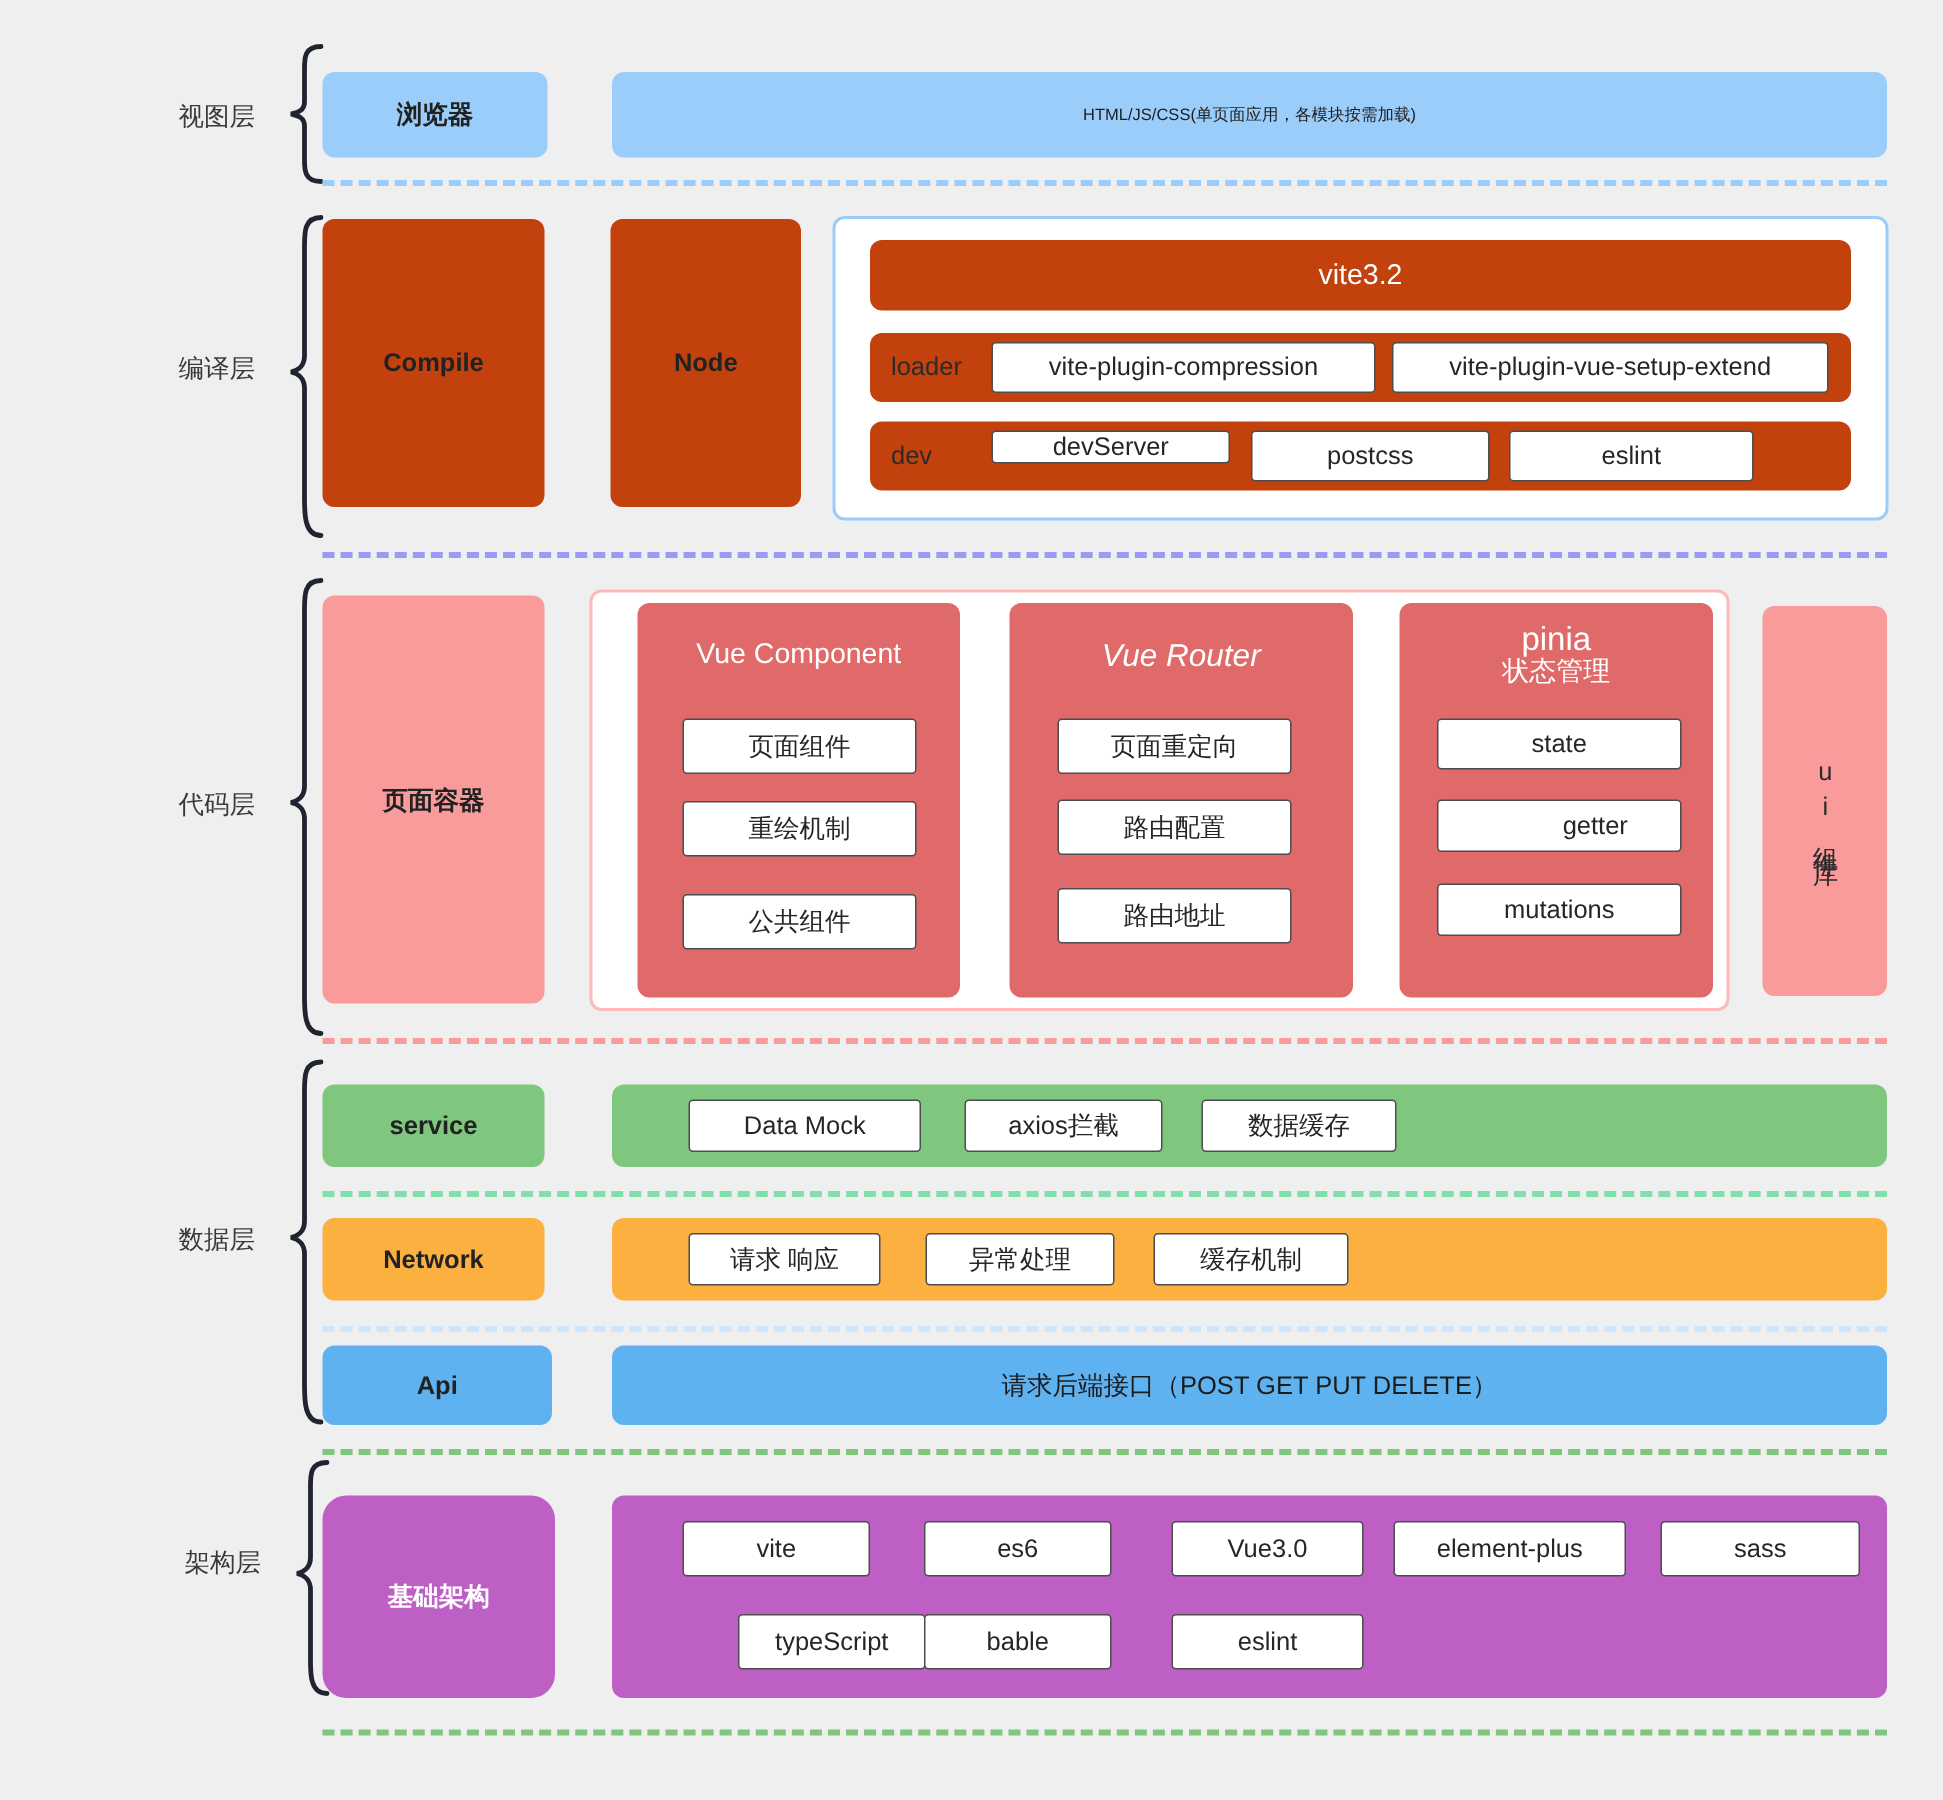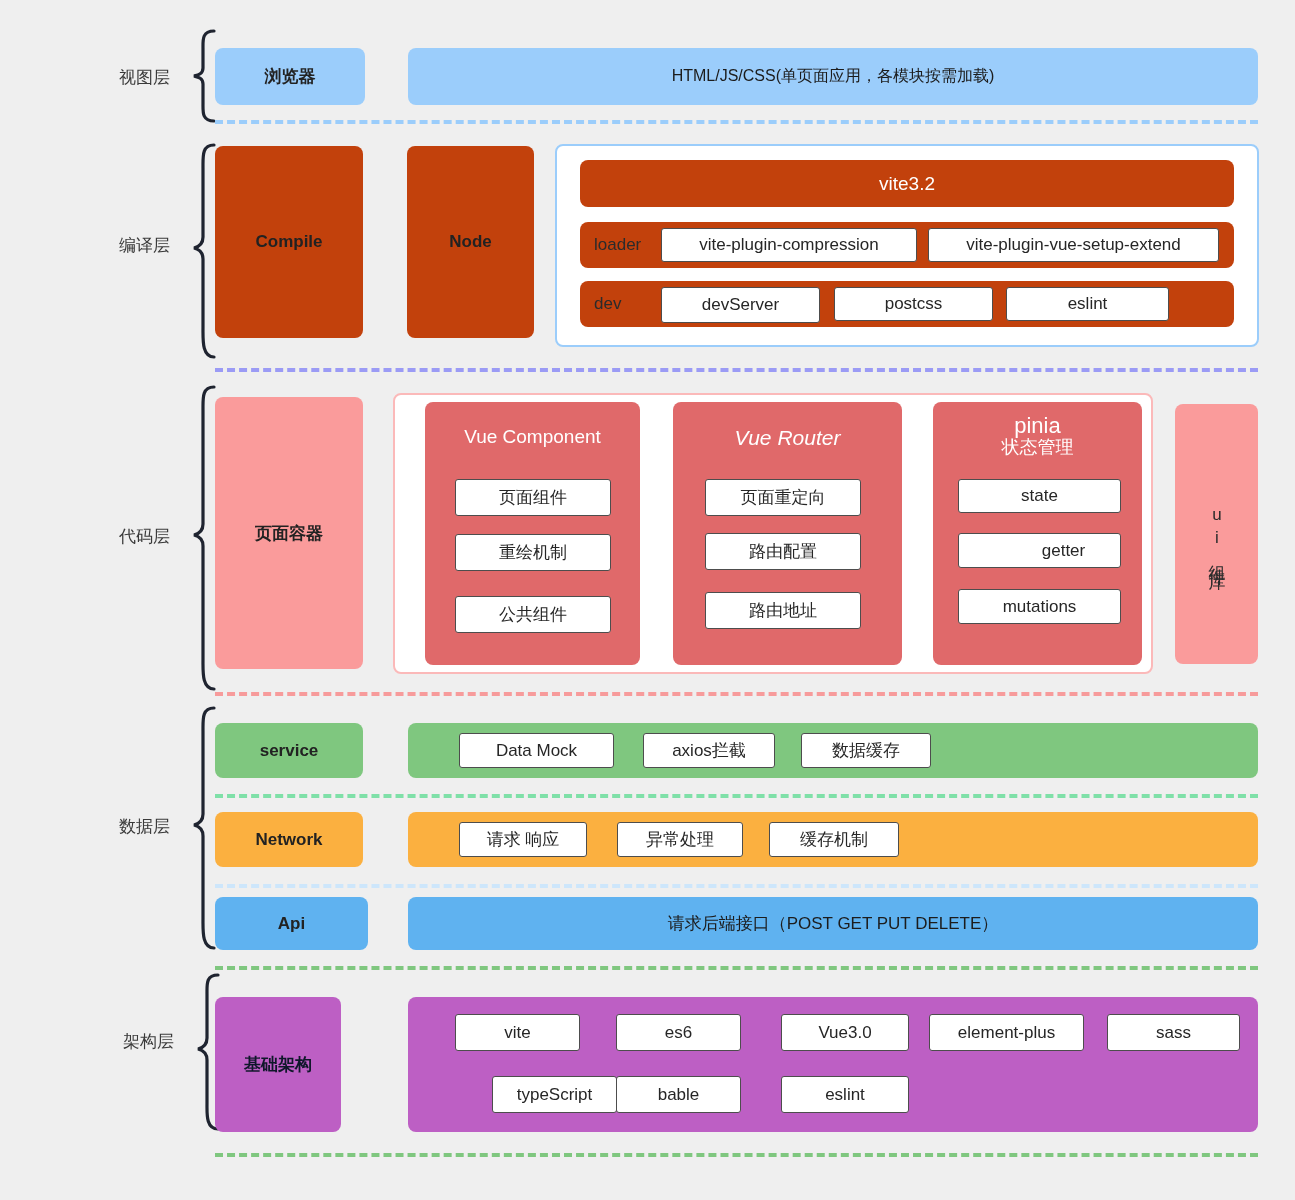--- a/index.html
+++ b/index.html
@@ -112,40 +112,40 @@
   </svg>
 
   <div class="layer-label" style="left:80px;top:66px;width:90px;">视图层</div>
   <div class="layer-label" style="left:80px;top:234px;width:90px;">编译层</div>
   <div class="layer-label" style="left:80px;top:525px;width:90px;">代码层</div>
   <div class="layer-label" style="left:80px;top:815px;width:90px;">数据层</div>
   <div class="layer-label" style="left:84px;top:1030px;width:90px;">架构层</div>
 
   <div class="blk c-blue blk-title" style="left:215px;top:48px;width:150px;height:57px;">浏览器</div>
 
-  <div class="blk c-blue" style="left:408px;top:48px;width:850px;height:57px;font-size:16px;color:#1c1c1c;">HTML/JS/CSS(单页面应用，各模块按需加载)</div>
+  <div class="blk c-blue" style="left:408px;top:48px;width:850px;height:57px;font-size:11px;color:#1c1c1c;">HTML/JS/CSS(单页面应用，各模块按需加载)</div>
 
   <div class="dash" style="left:215px;top:120px;width:1043px;border-top-color:#9bcdfb;"></div>
 
   <div class="blk c-purple blk-title" style="left:215px;top:146px;width:148px;height:192px;">Compile</div>
 
   <div class="blk c-purple blk-title" style="left:407px;top:146px;width:127px;height:192px;">Node</div>
 
   <div class="group-outline g-blue" style="left:555px;top:144px;width:704px;height:203px;"></div>
 
   <div class="blk c-purple blk-white-title" style="left:580px;top:160px;width:654px;height:47px;">vite3.2</div>
 
   <div class="blk c-purple" style="left:580px;top:222px;width:654px;height:46px;justify-content:flex-start;"></div>
   <div class="stack-label" style="left:594px;top:235px;">loader</div>
   <div class="chip" style="left:661px;top:228px;width:256px;height:34px;">vite-plugin-compression</div>
   <div class="chip" style="left:928px;top:228px;width:291px;height:34px;">vite-plugin-vue-setup-extend</div>
 
   <div class="blk c-purple" style="left:580px;top:281px;width:654px;height:46px;justify-content:flex-start;"></div>
   <div class="stack-label" style="left:594px;top:294px;">dev</div>
-  <div class="chip" style="left:661px;top:287px;width:159px;height:36px;">devServer</div>
+  <div class="chip" style="left:661px;top:287px;width:159px;height:22px;">devServer</div>
   <div class="chip" style="left:834px;top:287px;width:159px;height:34px;">postcss</div>
   <div class="chip" style="left:1006px;top:287px;width:163px;height:34px;">eslint</div>
 
   <div class="dash" style="left:215px;top:368px;width:1043px;border-top-color:#9b9bf5;"></div>
 
   <div class="blk c-red-light blk-title" style="left:215px;top:397px;width:148px;height:272px;">页面容器</div>
 
   <div class="group-outline g-red" style="left:393px;top:393px;width:760px;height:281px;"></div>
 
   <div class="blk c-red" style="left:425px;top:402px;width:215px;height:263px;display:block;"></div>
@@ -187,21 +187,21 @@
   <div class="chip" style="left:617px;top:822px;width:126px;height:35px;">异常处理</div>
   <div class="chip" style="left:769px;top:822px;width:130px;height:35px;">缓存机制</div>
 
   <div class="dash" style="left:215px;top:884px;width:1043px;border-top-color:#cde6fb;"></div>
 
   <div class="blk c-blue-str blk-title" style="left:215px;top:897px;width:153px;height:53px;">Api</div>
   <div class="blk c-blue-str" style="left:408px;top:897px;width:850px;height:53px;font-size:17px;color:#1c1c1c;">请求后端接口（POST GET PUT DELETE）</div>
 
   <div class="dash" style="left:215px;top:966px;width:1043px;border-top-color:#7fc77f;"></div>
 
-  <div class="blk c-magenta blk-title" style="left:215px;top:997px;width:126px;height:135px;color:#0f172a;">基础架构</div>
+  <div class="blk c-magenta blk-title" style="left:215px;top:997px;width:155px;height:135px;color:#ffffff;border-radius:16px;">基础架构</div>
 
   <div class="blk c-magenta" style="left:408px;top:997px;width:850px;height:135px;"></div>
 
   <div class="chip" style="left:455px;top:1014px;width:125px;height:37px;">vite</div>
   <div class="chip" style="left:616px;top:1014px;width:125px;height:37px;">es6</div>
   <div class="chip" style="left:781px;top:1014px;width:128px;height:37px;">Vue3.0</div>
   <div class="chip" style="left:929px;top:1014px;width:155px;height:37px;">element-plus</div>
   <div class="chip" style="left:1107px;top:1014px;width:133px;height:37px;">sass</div>
 
   <div class="chip" style="left:455px;top:1076px;width:125px;height:37px;margin-left:37px;">typeScript</div>

